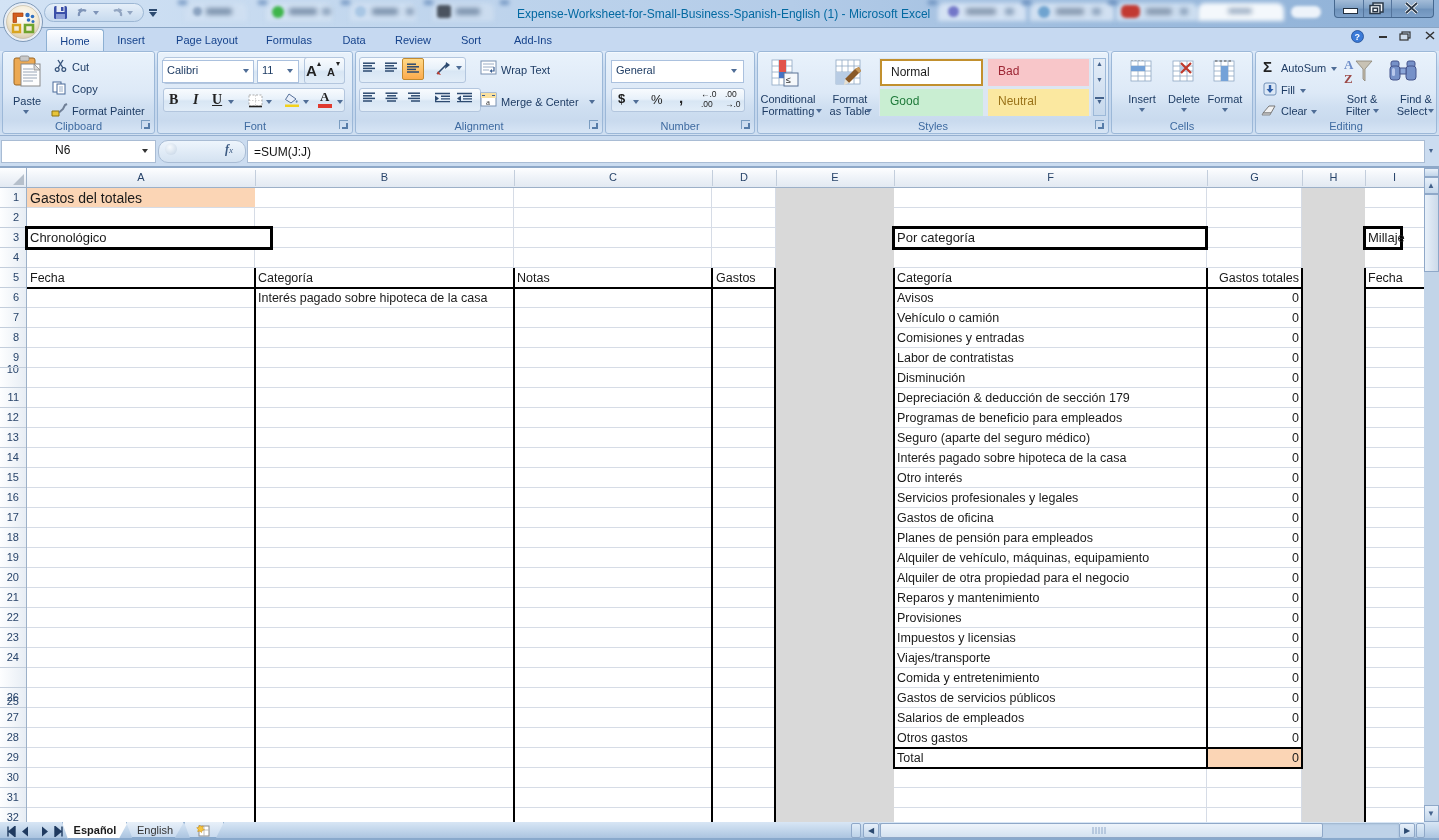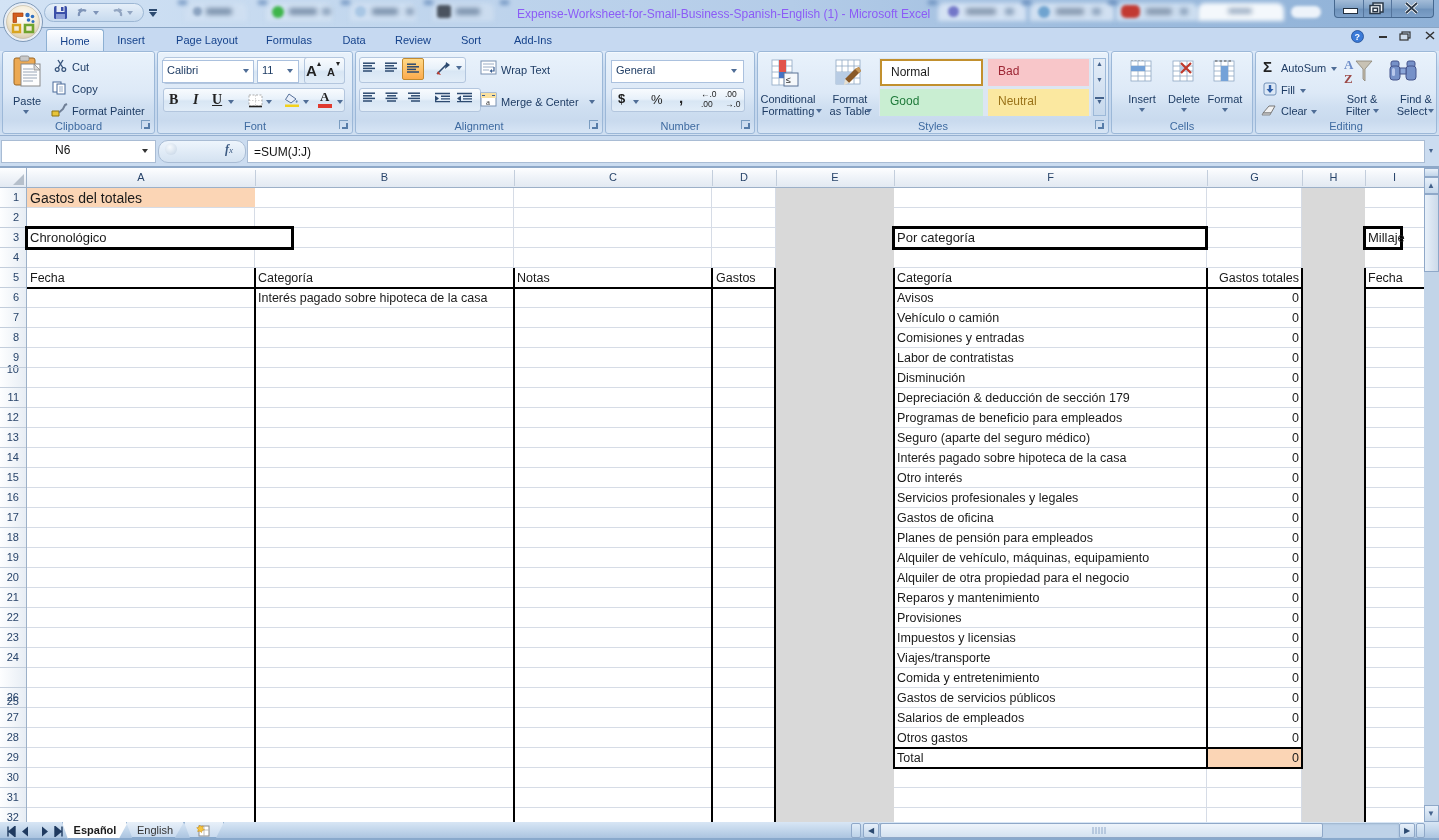--- a/index.html
+++ b/index.html
@@ -1,19 +1,19 @@
 <!DOCTYPE html>
 <html><head><meta charset="utf-8">
 <style>
 html,body{margin:0;padding:0}
 #win{position:relative;width:1439px;height:840px;overflow:hidden;font-family:"Liberation Sans",sans-serif;background:#fff}
 .a{position:absolute}
 .tx{position:absolute;white-space:nowrap}
 #title{left:0;top:0;width:1439px;height:28px;background:linear-gradient(90deg,#d3e3f5 0%,#c2d7ee 25%,#b4cce8 55%,#9dbcde 75%,#8fb1d7 100%);border-bottom:1px solid #8aa5c4;box-sizing:border-box}
-#titletext{left:517px;top:7px;font-size:12px;color:#8b5cf6;letter-spacing:0px}
+#titletext{left:517px;top:7px;font-size:12px;color:#0369a1;letter-spacing:0px}
 .blurtab{position:absolute;top:3px;height:18px;border-radius:7px 7px 0 0;filter:blur(2.2px)}
 .blurdot{position:absolute;filter:blur(1.6px);border-radius:50%}
 .blurbar{position:absolute;filter:blur(2.4px);border-radius:2px}
 .notch{position:absolute;top:0;height:5px;width:9px;background:#4a74ab;opacity:0.6;filter:blur(2px)}
 #wbtns{left:1334px;top:0;width:100px;height:18px;background:linear-gradient(180deg,#a3bcd8 0%,#82a3c7 45%,#6f93bc 55%,#7da0c8 100%);border:1px solid #46688f;border-top:none;border-radius:0 0 4px 4px;box-sizing:border-box}
 .wsep{position:absolute;top:0;width:1px;height:17px;background:#54749c}
 #tabstrip{left:0;top:28px;width:1439px;height:23px;background:#c6d9f1}
 .rtab{position:absolute;top:34px;font-size:11px;color:#15428b;text-align:center}
 #hometab{left:46px;top:29px;width:58px;height:22px;background:linear-gradient(180deg,#fdfeff,#eaf1fa 60%,#e0ebf7);border:1px solid #8db0d3;border-bottom:none;border-radius:3px 3px 0 0;box-sizing:border-box;font-size:11px;color:#15428b;text-align:center;padding-top:5px}
 #ribbon{left:0;top:51px;width:1439px;height:85px;background:linear-gradient(180deg,#dce9f8 0%,#c9dbf0 20%,#c2d5ec 80%,#d0e0f2 100%);border-bottom:1px solid #96b0d0;box-sizing:border-box}
@@ -567,21 +567,21 @@
 <div class="blk" style="left:747px;top:80px;width:2px;height:554px"></div>
 <div class="blk" style="left:866px;top:80px;width:2px;height:501px"></div>
 <div class="blk" style="left:1179px;top:80px;width:2px;height:501px"></div>
 <div class="blk" style="left:1274px;top:80px;width:2px;height:501px"></div>
 <div class="blk" style="left:1337px;top:80px;width:2px;height:554px"></div>
 <div class="blk" style="left:0px;top:99px;width:749px;height:2px"></div>
 <div class="blk" style="left:866px;top:99px;width:410px;height:2px"></div>
 <div class="blk" style="left:1337px;top:99px;width:60px;height:2px"></div>
 <div class="blk" style="left:866px;top:559px;width:410px;height:2px"></div>
 <div class="blk" style="left:866px;top:579px;width:410px;height:2px"></div>
-<div class="thickbox" style="left:-2px;top:38px;width:269px;height:24px">Chronológico</div>
+<div class="thickbox" style="left:-2px;top:38px;width:248px;height:24px">Chronológico</div>
 <div class="thickbox" style="left:865px;top:38px;width:316px;height:24px">Por categoría</div>
 <div class="thickbox" style="left:1336px;top:38px;width:40px;height:24px">Millaje</div>
 <div class="cell" style="left:3px;top:0px;font-size:14px">Gastos del totales</div>
 <div class="cell" style="left:3px;top:80px;">Fecha</div>
 <div class="cell" style="left:231px;top:80px;">Categoría</div>
 <div class="cell" style="left:490px;top:80px;">Notas</div>
 <div class="cell" style="left:689px;top:80px;">Gastos</div>
 <div class="cell" style="left:231px;top:100px;">Interés pagado sobre hipoteca de la casa</div>
 <div class="cell" style="left:870px;top:80px;">Categoría</div>
 <div class="cell" style="left:1180px;top:80px;width:92px;text-align:right">Gastos totales</div>

